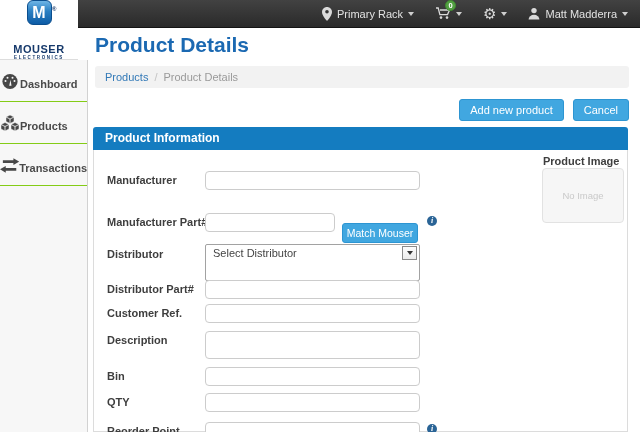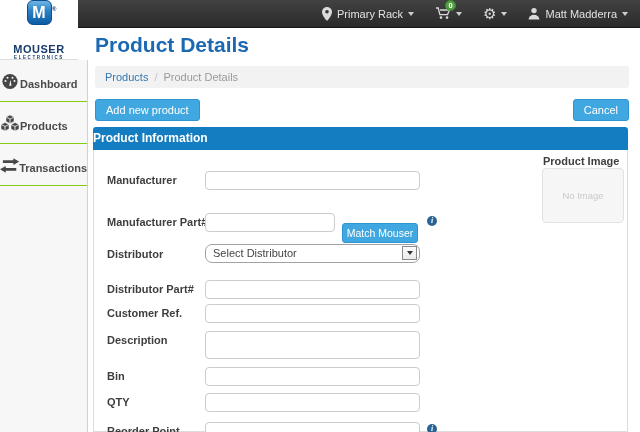--- a/index.html
+++ b/index.html
@@ -41,45 +41,45 @@
 
   
   .page-title { position:absolute; left:95px; top:33px; font-size:21px; font-weight:bold; color:#1b69b2; }
   .breadcrumb { position:absolute; left:95px; top:66px; width:534px; height:22px;
     background:#f2f2f2; border-radius:3px; font-size:11px; line-height:22px; padding-left:10px; }
   .breadcrumb a { color:#3279b7; text-decoration:none; cursor:pointer; }
   .crumb-sep { color:#c4c4c4; margin:0 6px; }
   .crumb-cur { color:#9a9a9a; }
 
   .actions { position:absolute; left:95px; top:99px; width:534px; display:flex;
-    justify-content:space-between; gap:9px; }
+    justify-content:flex-end; gap:9px; }
   .btn-blue { height:22px; padding:0 10px; background:#41a7e0; border:1px solid #2d95d2;
     border-radius:3px; color:#fff; font-size:11px; font-family:inherit; cursor:pointer; }
 
   
   .panel { position:absolute; left:93px; top:127px; width:535px; height:305px; }
   .panel-header { height:36px; background:#147cc0; border-radius:3px 3px 0 0;
-    color:#fff; font-size:12px; font-weight:bold; line-height:23px; }
+    color:#fff; font-size:12px; font-weight:bold; line-height:23px; padding-left:12px; }
   .panel-body { position:absolute; left:0; top:23px; width:535px; height:282px;
     background:#fff; border:1px solid #dcdcdc; border-top:none; }
 
   .f-label { position:absolute; left:14px; font-size:11px; font-weight:bold; color:#3e3e3e; }
   .f-input { position:absolute; left:112px; width:215px; height:19px; border:1px solid #ccc;
     border-radius:4px; font-size:11px; font-family:inherit; padding:0 6px; color:#333; background:#fff; }
   .f-input.short { width:130px; }
   textarea.f-input { height:28px; resize:none; padding-top:3px; }
   .btn-match { position:absolute; left:249px; width:76px; height:20px; background:#41a7e0;
     border:1px solid #2d95d2; border-radius:3px; color:#fff; font-size:10.5px;
     font-family:inherit; cursor:pointer; }
   .info-dot { position:absolute; left:334px; width:10px; height:10px; border-radius:50%;
     background:#2a6496; color:#fff; font:italic bold 8px "Liberation Serif", serif;
     text-align:center; line-height:10px; cursor:pointer; }
 
-  .select-box { position:absolute; left:112px; width:215px; height:19px; border:1px solid #a2a2a2;
-    border-radius:7px; background:#fff; font-size:11px; color:#444; line-height:17px;
+  .select-box { position:absolute; left:112px; width:215px; height:37px; border:1px solid #a2a2a2;
+    border-radius:2px; background:#fff; font-size:11px; color:#444; line-height:17px;
     padding-left:7px; cursor:pointer; }
   .select-arrow { position:absolute; right:2px; top:1px; width:15px; height:14px;
     border:1px solid #8a8a8a; background:linear-gradient(#fdfdfd,#ebebeb);
     display:flex; align-items:center; justify-content:center; }
   .select-arrow i { width:0; height:0; border-left:3.5px solid transparent;
     border-right:3.5px solid transparent; border-top:4.5px solid #333; }
 
   .pimg-label { position:absolute; left:450px; top:28px; font-size:11px; font-weight:bold; color:#3e3e3e; }
   .pimg-box { position:absolute; left:449px; top:41px; width:82px; height:55px; background:#f6f6f6;
     border:1px solid #e2e2e2; border-radius:4px; display:flex; align-items:center; justify-content:center; }

